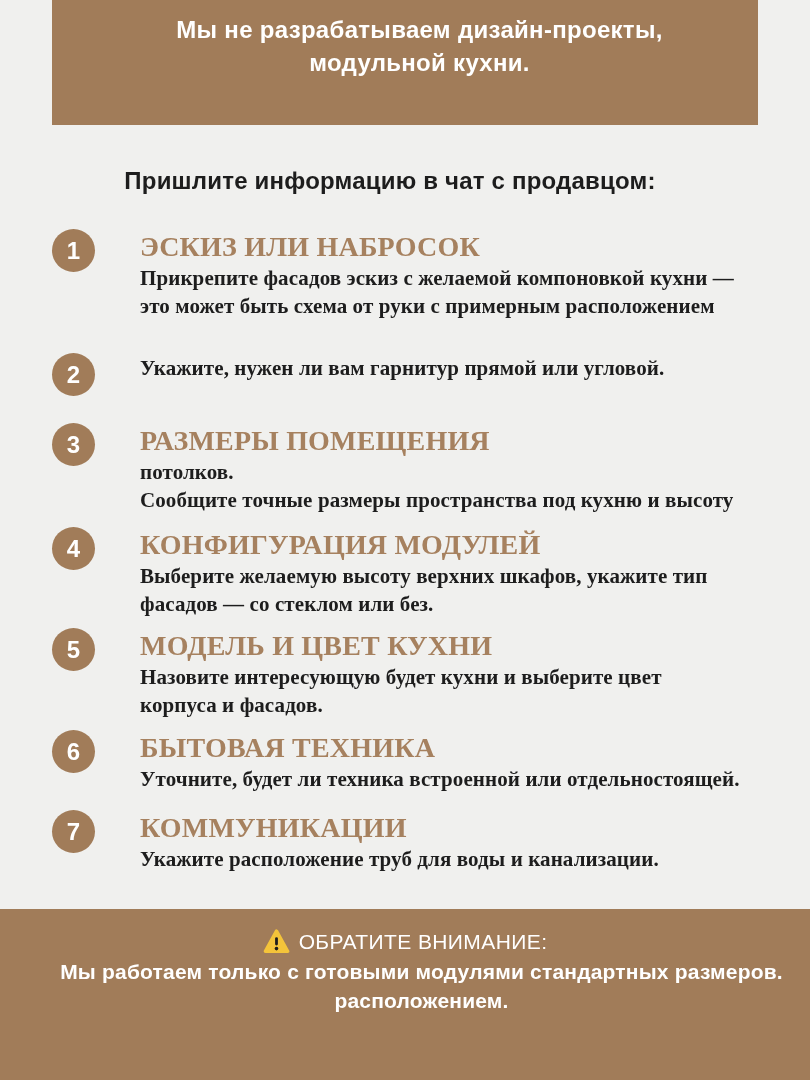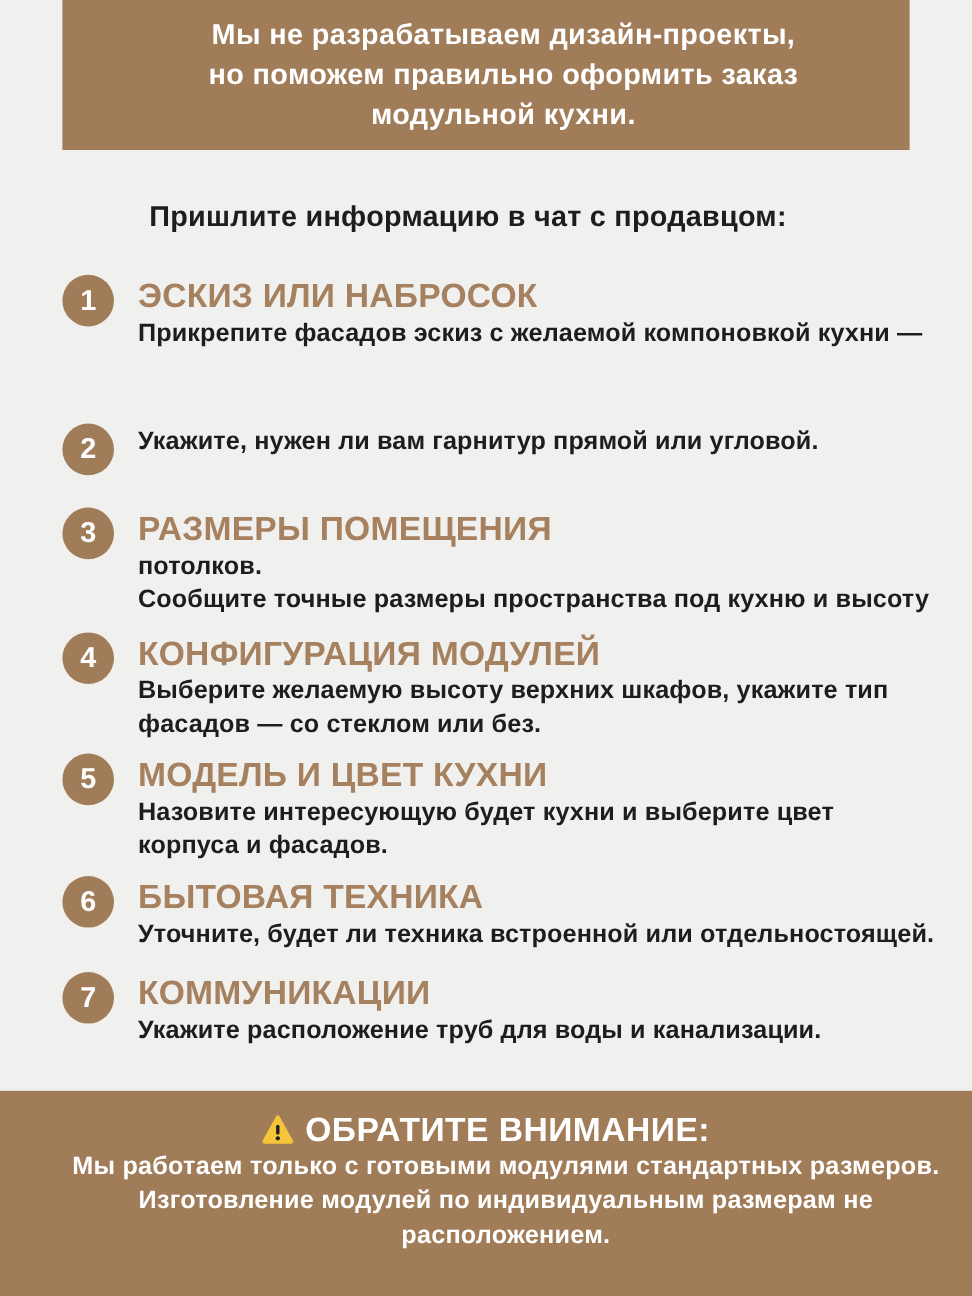--- a/index.html
+++ b/index.html
@@ -40,74 +40,74 @@
   .step:nth-child(4){top:527px}
   .step:nth-child(5){top:628px}
   .step:nth-child(6){top:730px}
   .step:nth-child(7){top:810px}
   .badge{
     position:absolute; left:0; top:0; width:43px; height:43px;
     background:var(--brown); border-radius:50%;
     display:flex; align-items:center; justify-content:center;
   }
   .badge span{color:var(--white); font-size:24px; font-weight:700; line-height:1;}
-  .step-text{margin-left:63px; width:650px;}
+  .step-text{margin-left:88px; width:650px;font-family:Liberation Serif, serif;}
   .step-title{
     font-size:28px; line-height:32px; font-weight:700; color:var(--heading-brown);
     letter-spacing:.2px; margin-top:2px; white-space:nowrap;
   }
   .step-desc{margin-top:1px;}
   .step-desc .line{
     font-size:21px; line-height:28px; font-weight:700; color:var(--dark);
     letter-spacing:.1px; white-space:nowrap;
   }
   
   .notice{
     position:absolute; left:0; top:909px; width:810px; height:171px;
     background:var(--brown); color:var(--white); text-align:center;
     padding-top:18px;
   }
   .notice-title-row{
     display:flex; align-items:center; justify-content:center; gap:9px;
     height:29px;
   }
   .notice-title{
-    font-size:28px; font-weight:700; letter-spacing:.4px; line-height:29px;
+    font-size:21px; font-weight:400; letter-spacing:.4px; line-height:29px;
     white-space:nowrap;
   }
   .warning-icon{display:inline-flex; flex:0 0 auto;}
   .notice-body{margin-top:1px;}
   .notice-body .line{
     font-size:21px; line-height:29px; font-weight:700; letter-spacing:.2px;
     white-space:nowrap;
     margin-left:33px;
   }
 </style>
 </head>
 <body>
 
 <div class="page">
 
   <div class="top-banner">
     <div class="line">Мы не разрабатываем дизайн-проекты,</div>
-    <div class="line">но поможем правильно оформить заказ</div>
     <div class="line">модульной кухни.</div>
   </div>
 
   <div class="intro">Пришлите информацию в чат с продавцом:</div>
 
   <div class="steps">
       <div class="step">
       <div class="badge">
         <span>1</span>
       </div>
       <div class="step-text">
         <div class="step-title">ЭСКИЗ ИЛИ НАБРОСОК</div>
         <div class="step-desc">
             <div class="line">Прикрепите фасадов эскиз с желаемой компоновкой кухни —</div>
+            <div class="line">это может быть схема от руки с примерным расположением</div>
           </div>
       </div>
     </div>
       <div class="step">
       <div class="badge">
         <span>2</span>
       </div>
       <div class="step-text">
         <div class="step-desc">
             <div class="line">Укажите, нужен ли вам гарнитур прямой или угловой.</div>
@@ -180,18 +180,17 @@
         <svg width="27" height="25" viewBox="0 0 27 25" aria-hidden="true">
           <path d="M13.5 2.2 L24.6 22.3 H2.4 Z" fill="#f4c43a" stroke="#f4c43a" stroke-width="3.5" stroke-linejoin="round"></path>
           <rect x="12.1" y="8.2" width="2.8" height="8.3" rx="1.4" fill="#1d1d1d"></rect>
           <circle cx="13.5" cy="19.6" r="1.8" fill="#1d1d1d"></circle>
         </svg>
       </span>
       <span class="notice-title">ОБРАТИТЕ ВНИМАНИЕ:</span>
     </div>
     <div class="notice-body">
       <div class="line">Мы работаем только с готовыми модулями стандартных размеров.</div>
-      <div class="line">Изготовление модулей по индивидуальным размерам не</div>
       <div class="line">расположением.</div>
     </div>
   </div>
 
 </div>
 
 </body></html>

